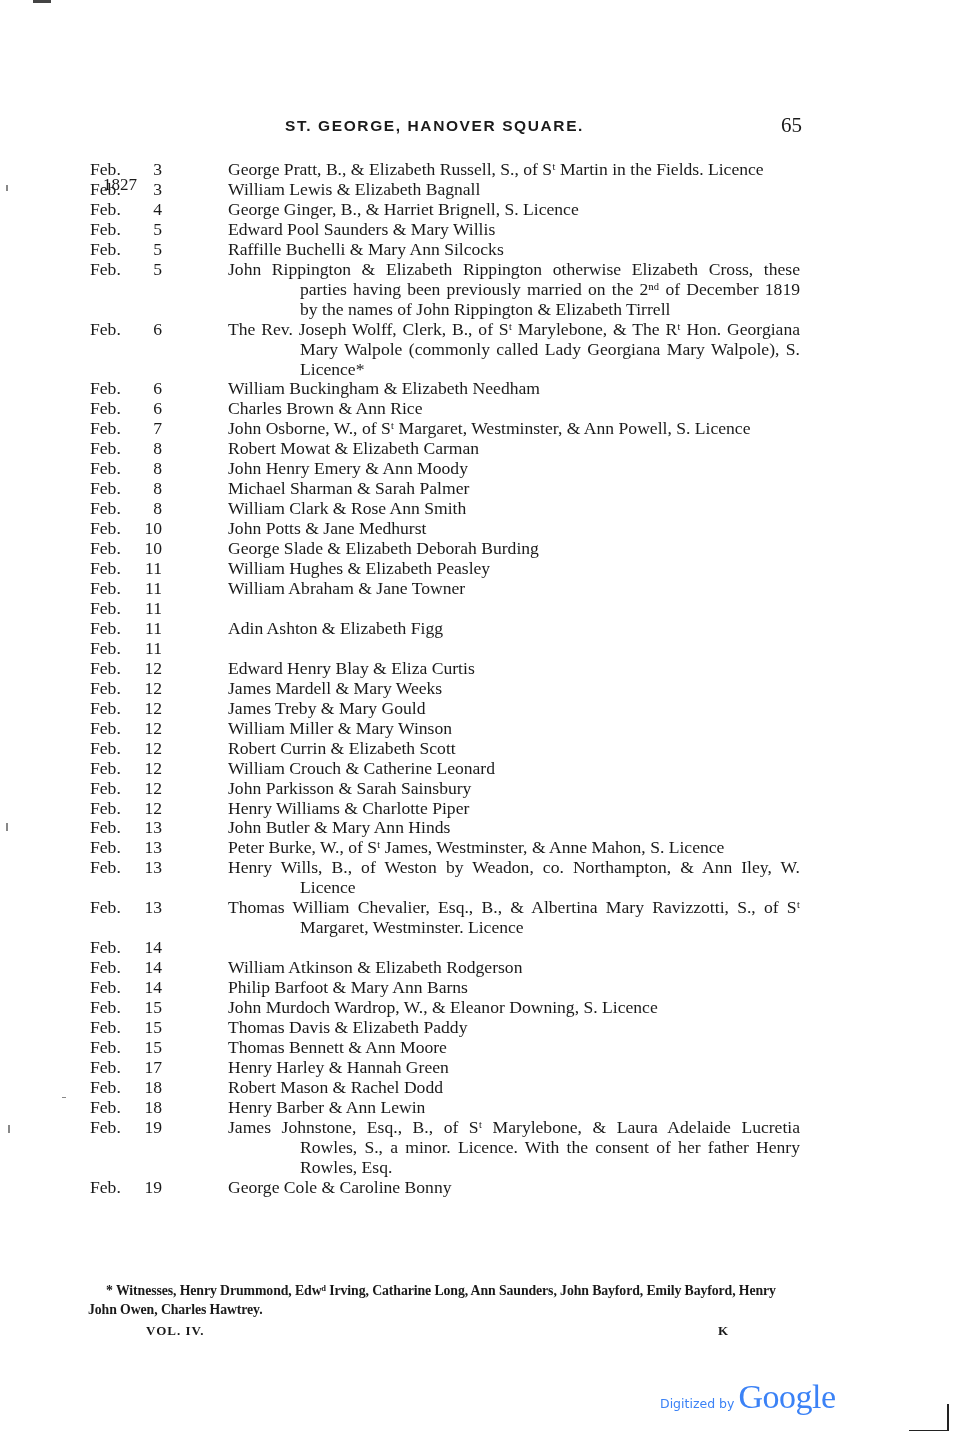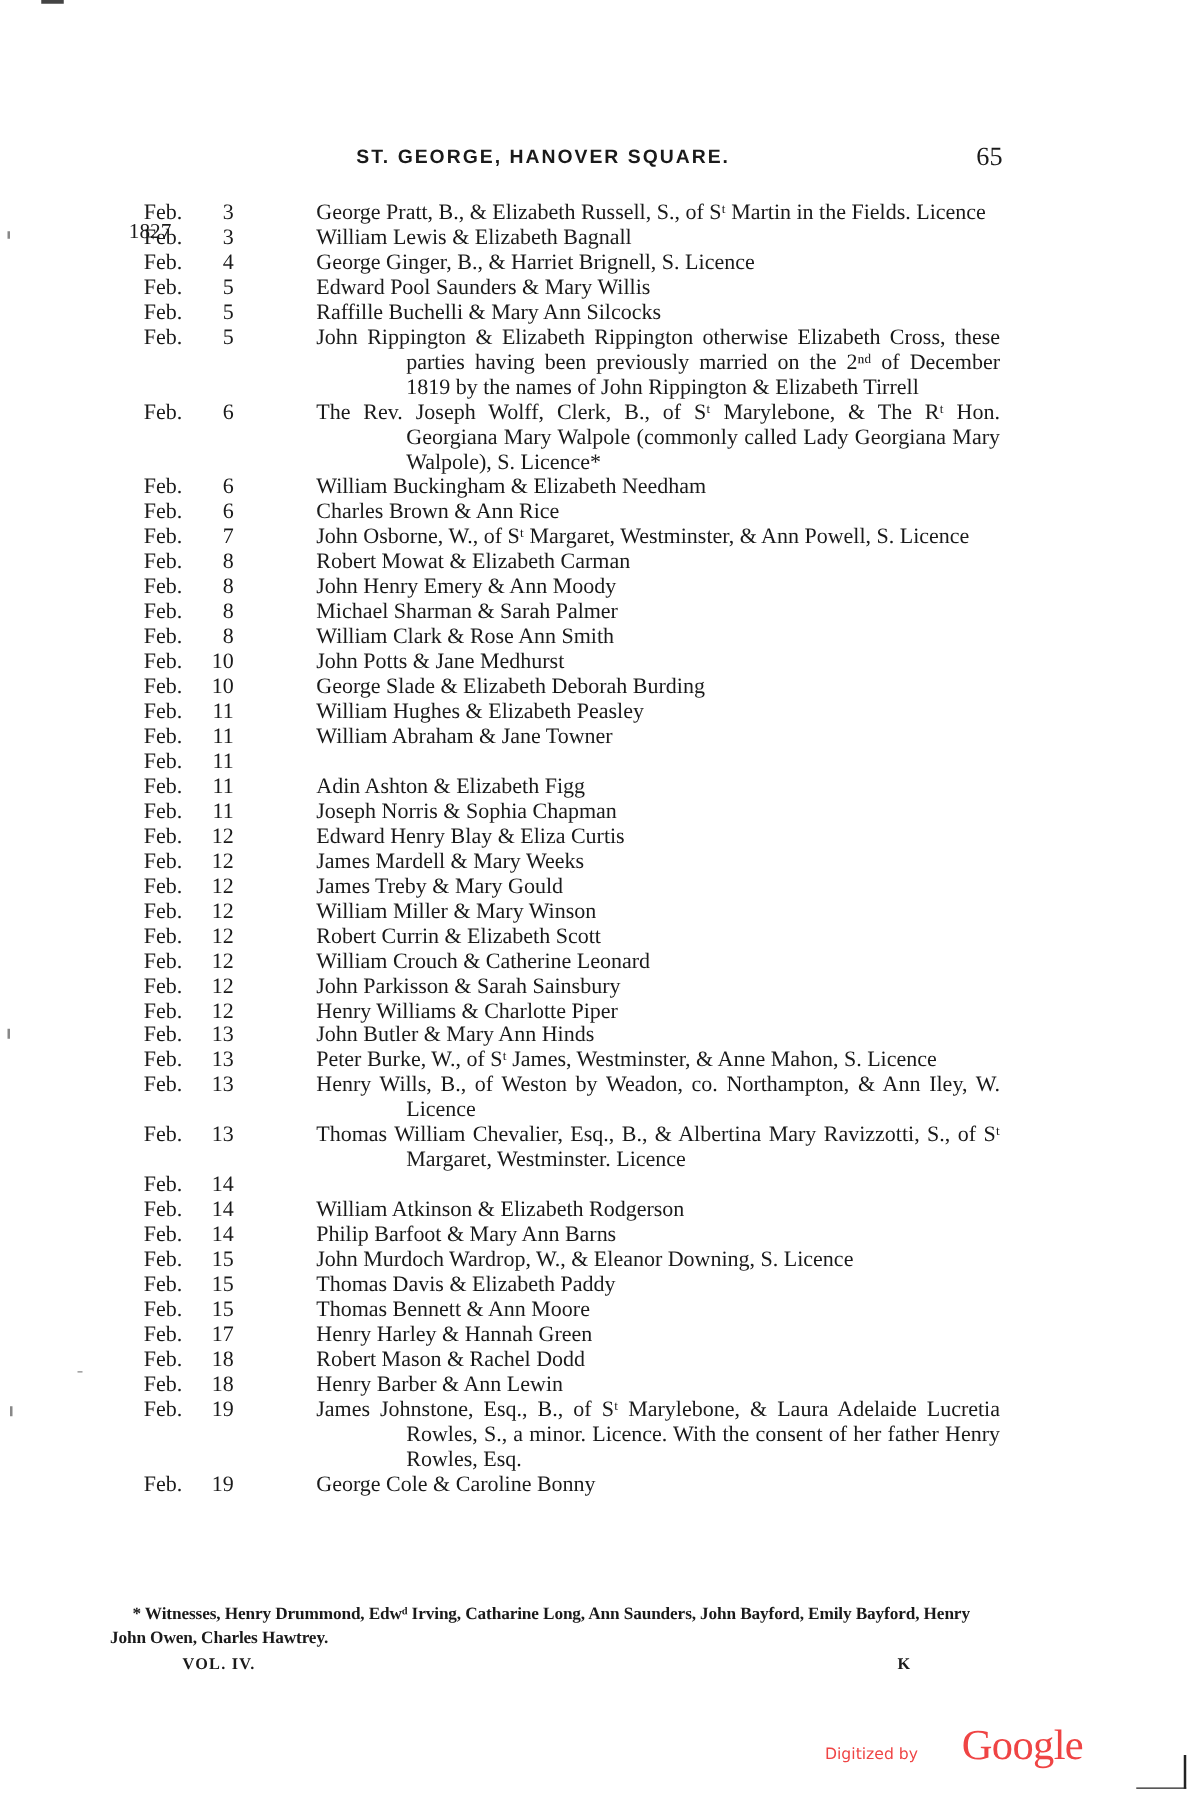--- a/index.html
+++ b/index.html
@@ -77,21 +77,20 @@
       font-size: 17.6px;
       line-height: 19.95px;
     }
     .entry {
       display: flex;
       align-items: flex-start;
     }
     .entry .month {
       width: 44px;
       flex: none;
-      margin-left: 25px;
     }
     .entry .day {
       width: 28px;
       flex: none;
       text-align: right;
       padding-right: 22px;
     }
     .entry .text {
       flex: 1;
       text-align: justify;
@@ -130,22 +129,21 @@
     .sig-mark {
       position: absolute;
       left: 718px;
     }
     .digitized {
       position: absolute;
       left: 660px;
       top: 1378px;
       display: flex;
       align-items: baseline;
-      color: #ef4444;
-      gap: 31px;
+      color: #3b82f6;
     }
     .digitized .by {
       font-family: "DejaVu Sans", sans-serif;
       font-size: 12.5px;
       margin-right: 4px;
     }
     .digitized .brand {
       font-family: "Liberation Serif", serif;
       font-size: 34px;
       letter-spacing: -0.5px;
@@ -264,21 +262,20 @@
     <span class="day">11</span>
   </div>
     <div class="entry">
     <span class="month">Feb.</span>
     <span class="day">11</span>
     <span class="text">Adin Ashton &amp; Elizabeth Figg</span>
   </div>
     <div class="entry">
     <span class="month">Feb.</span>
     <span class="day">11</span>
-    <span class="text">Joseph Norris &amp; Sophia Chapman</span>
   </div>
     <div class="entry">
     <span class="month">Feb.</span>
     <span class="day">12</span>
     <span class="text">Edward Henry Blay &amp; Eliza Curtis</span>
   </div>
     <div class="entry">
     <span class="month">Feb.</span>
     <span class="day">12</span>
     <span class="text">James Mardell &amp; Mary Weeks</span>

